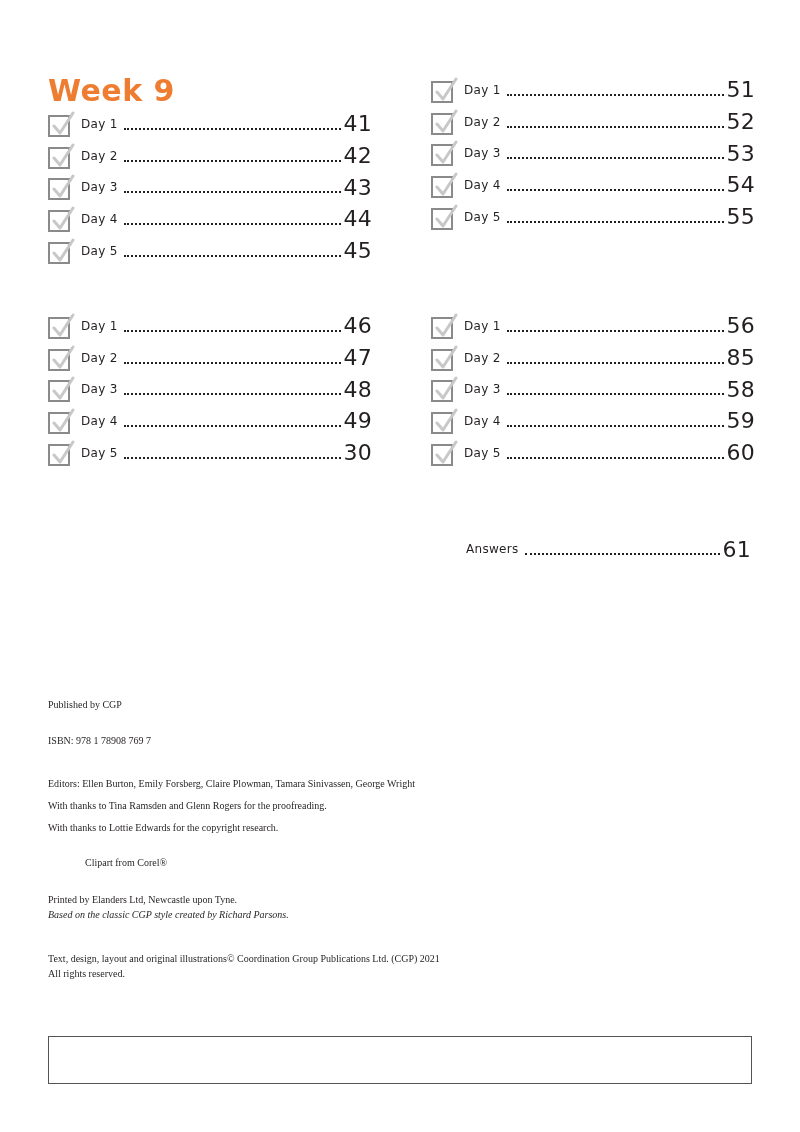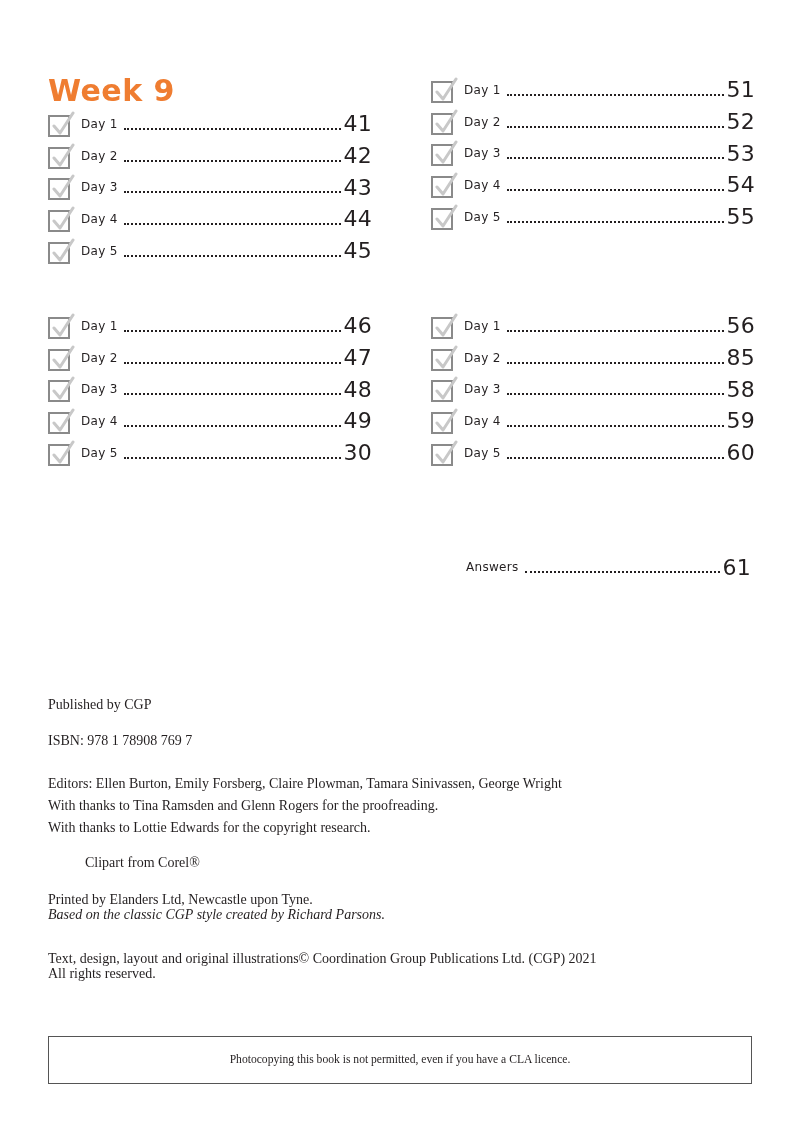--- a/index.html
+++ b/index.html
@@ -10,23 +10,23 @@
     .day-row { position: relative; height: 31.7px; display: flex; align-items: center; }
     .checkbox { position: relative; width: 22px; height: 22px; border: 2px solid #8a8a8a; background: #fff; flex: 0 0 auto; margin-top: 4px; }
     .checkbox svg { position: absolute; left: 1px; top: -6px; width: 24px; height: 26px; }
     .day-label { font-size: 12px; margin-left: 11px; white-space: nowrap; letter-spacing: 0.3px; }
     .leader { flex: 1 1 auto; border-bottom: 2px dotted #231f20; margin: 0 2px 0 6px; transform: translateY(5px); height: 0; }
     .page-num { font-size: 22px; white-space: nowrap; letter-spacing: 0.3px; }
     #week9 { left: 48px; top: 74px; }
     #week11 { left: 431px; top: 74px; }
     #week10 { left: 48px; top: 310px; }
     #week12 { left: 431px; top: 310px; }
-    .answers { position: absolute; left: 466px; top: 534px; width: 285px; height: 30px; display: flex; align-items: center; margin-top: 18px; }
+    .answers { position: absolute; left: 466px; top: 534px; width: 285px; height: 30px; display: flex; align-items: center; }
     .answers .day-label { margin-left: 0; }
-    .credits { position: absolute; left: 48px; font-family: "Liberation Serif", serif; font-size: 14px; color: #231f20; line-height: 16px; }
+    .credits { position: absolute; left: 48px; font-family: "Liberation Serif", serif; font-size: 10px; color: #231f20; line-height: 16px; }
     .notice-box { position: absolute; left: 48px; top: 1036px; width: 704px; height: 48px; border: 1.5px solid #555; display: flex; flex-direction: column; align-items: center; justify-content: center; font-family: "Liberation Serif", serif; font-size: 11.6px; line-height: 16px; }
   </style>
 </head>
 <body>
 
 <section class="week" id="week9">
   <h2 class="week-title">Week 9</h2>
   <div class="day-list">
     <div class="day-row">
         <span class="checkbox">
@@ -257,14 +257,13 @@
 <p class="credits" style="top:776px;">Editors: Ellen Burton, Emily Forsberg, Claire Plowman, Tamara Sinivassen, George Wright</p>
 <p class="credits" style="top:798px;">With thanks to Tina Ramsden and Glenn Rogers for the proofreading.</p>
 <p class="credits" style="top:820px;">With thanks to Lottie Edwards for the copyright research.</p>
 <p class="credits" style="top:855px;margin-left:37px;">Clipart from Corel®</p>
 <p class="credits" style="top:892px;">Printed by Elanders Ltd, Newcastle upon Tyne.</p>
 <p class="credits" style="top:907px;font-style:italic;">Based on the classic CGP style created by Richard Parsons.</p>
 <p class="credits" style="top:951px;">Text, design, layout and original illustrations© Coordination Group Publications Ltd. (CGP) 2021</p>
 <p class="credits" style="top:966px;">All rights reserved.</p>
 
 <div class="notice-box">
-  <span>Photocopying this book is not permitted, even if you have a CLA licence.</span>
 </div>
 
 </body></html>

